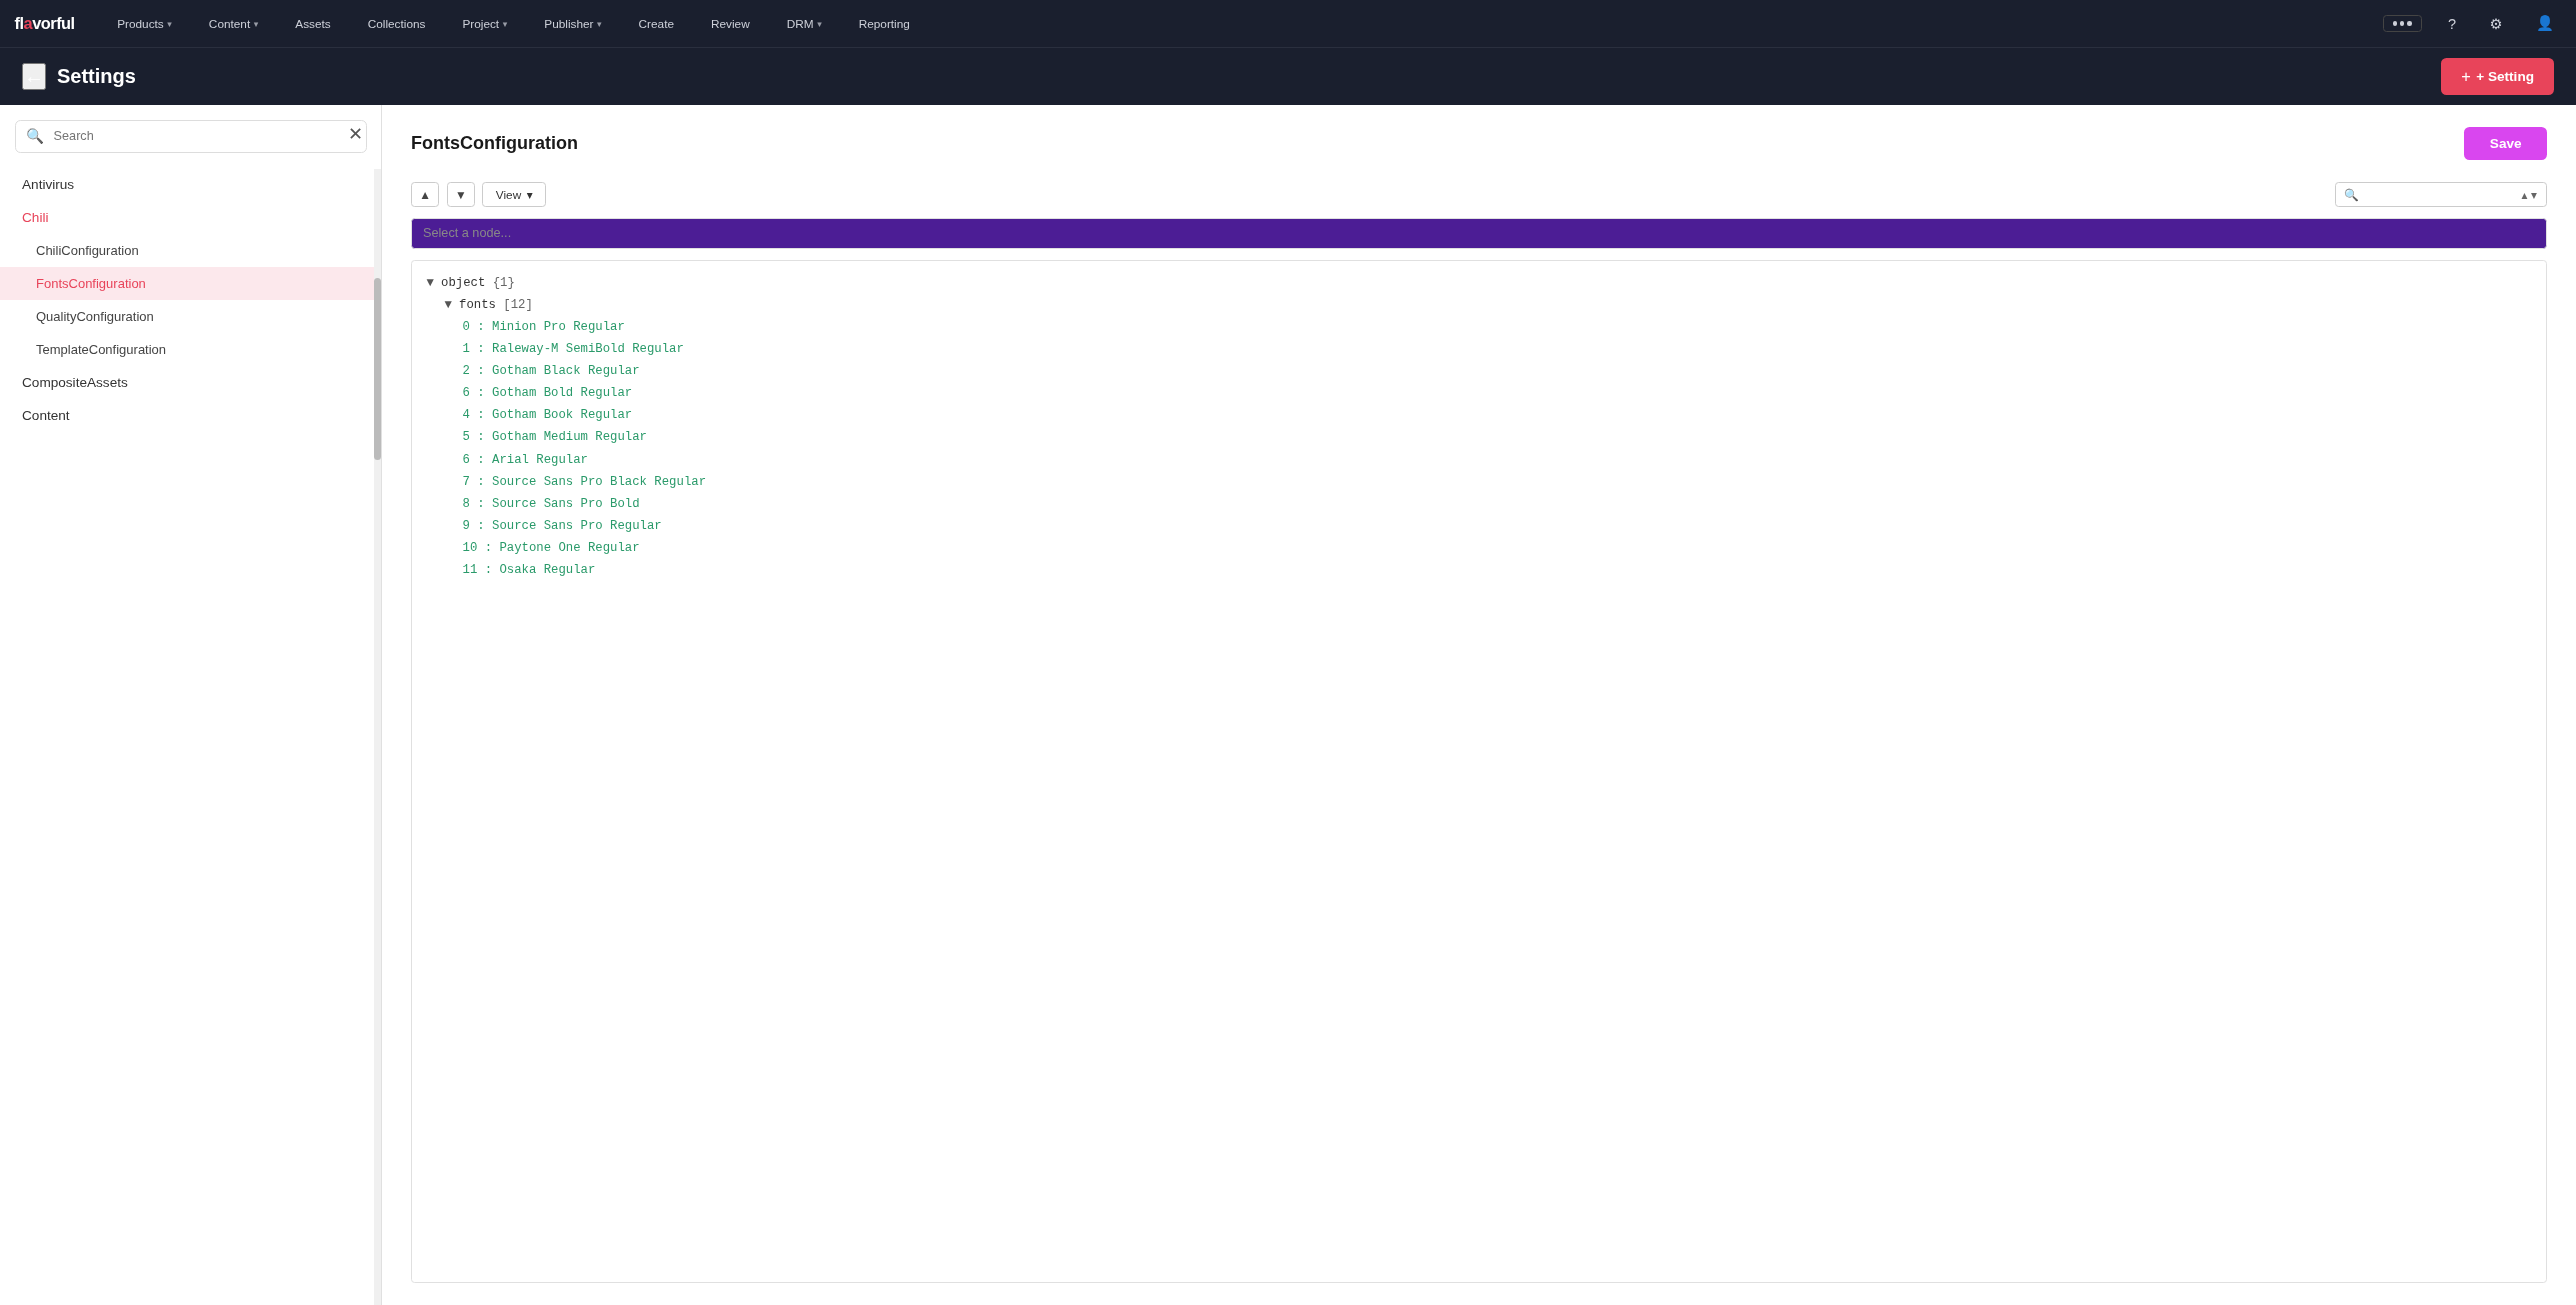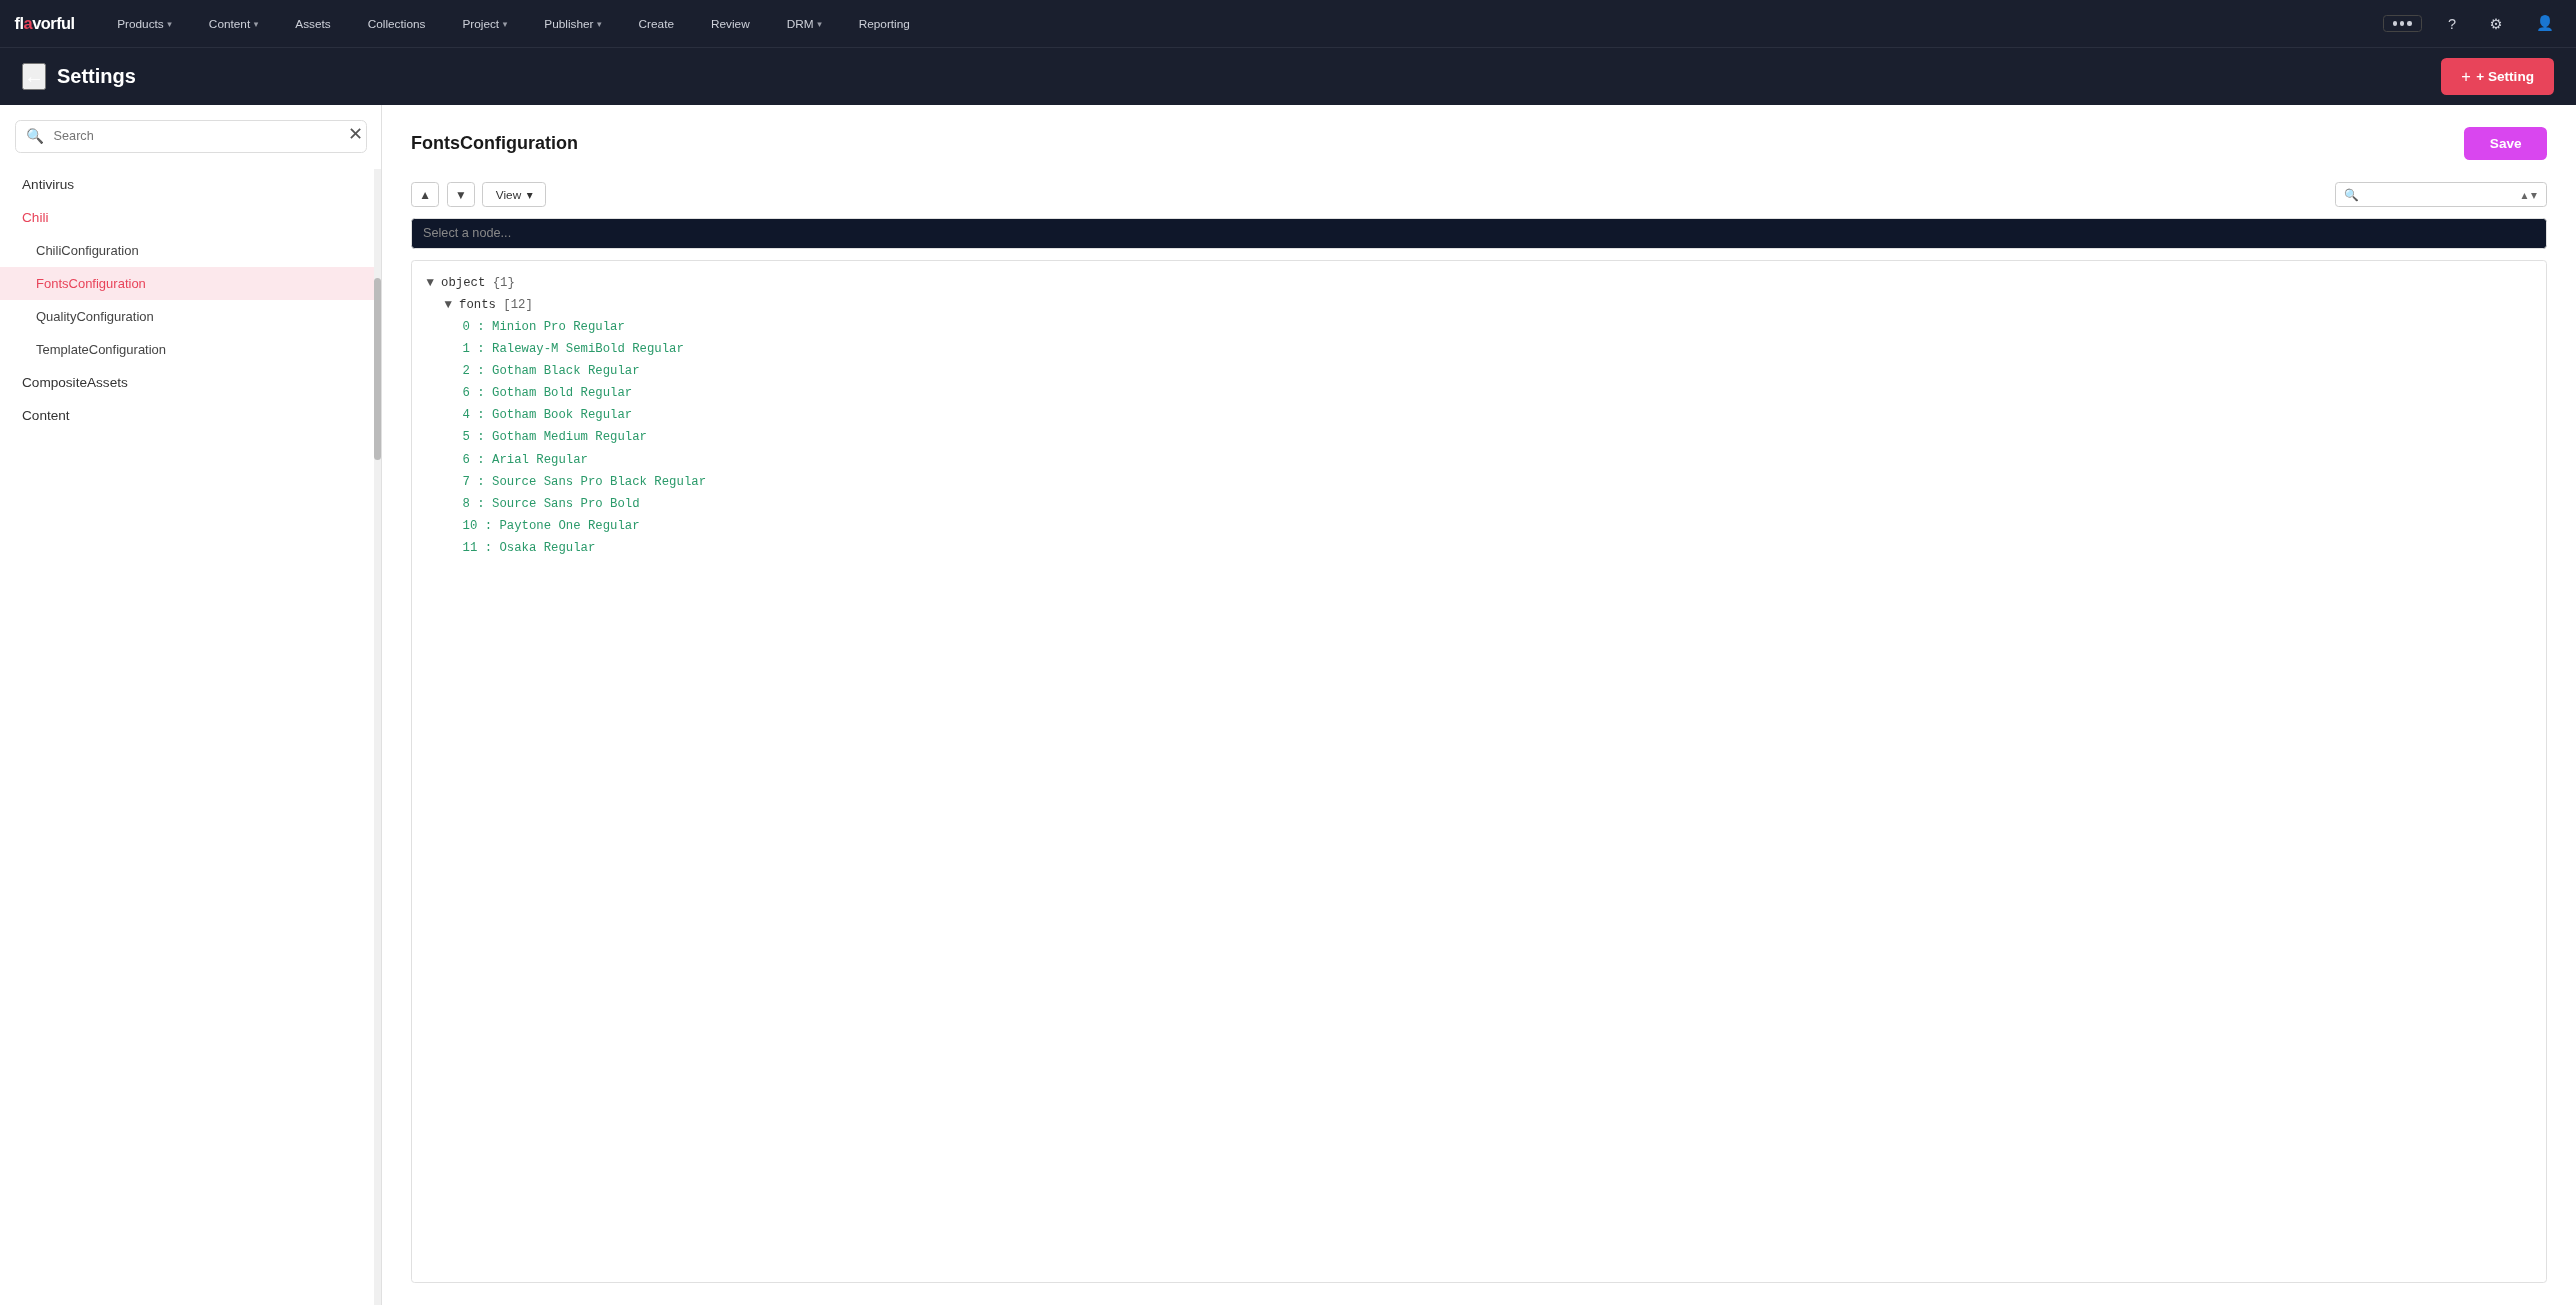--- a/index.html
+++ b/index.html
@@ -267,21 +267,21 @@
     }
 
     
     .select-node-bar {
       padding: 7.3px 11px;
       border: 0.9px solid #e0e0e0;
       border-radius: 3.6px;
       color: #888;
       font-size: 12.7px;
       margin-bottom: 11px;
-      background: #0f172a;
+      background: #4c1d95;
     }
 
     
     .json-tree {
       font-family: 'Courier New', monospace;
       font-size: 12.3px;
       line-height: 1.8;
       color: #333;
       border: 0.9px solid #e0e0e0;
       border-radius: 3.6px;
@@ -483,20 +483,23 @@
       <div class="json-line json-indent-2">
         <span class="json-green">6 : Arial Regular</span>
       </div>
       <div class="json-line json-indent-2">
         <span class="json-green">7 : Source Sans Pro Black Regular</span>
       </div>
       <div class="json-line json-indent-2">
         <span class="json-green">8 : Source Sans Pro Bold</span>
       </div>
       <div class="json-line json-indent-2">
+        <span class="json-green">9 : Source Sans Pro Regular</span>
+      </div>
+      <div class="json-line json-indent-2">
         <span class="json-green">10 : Paytone One Regular</span>
       </div>
       <div class="json-line json-indent-2">
         <span class="json-green">11 : Osaka Regular</span>
       </div>
 
     </div>
   </div>
 </div>
 

